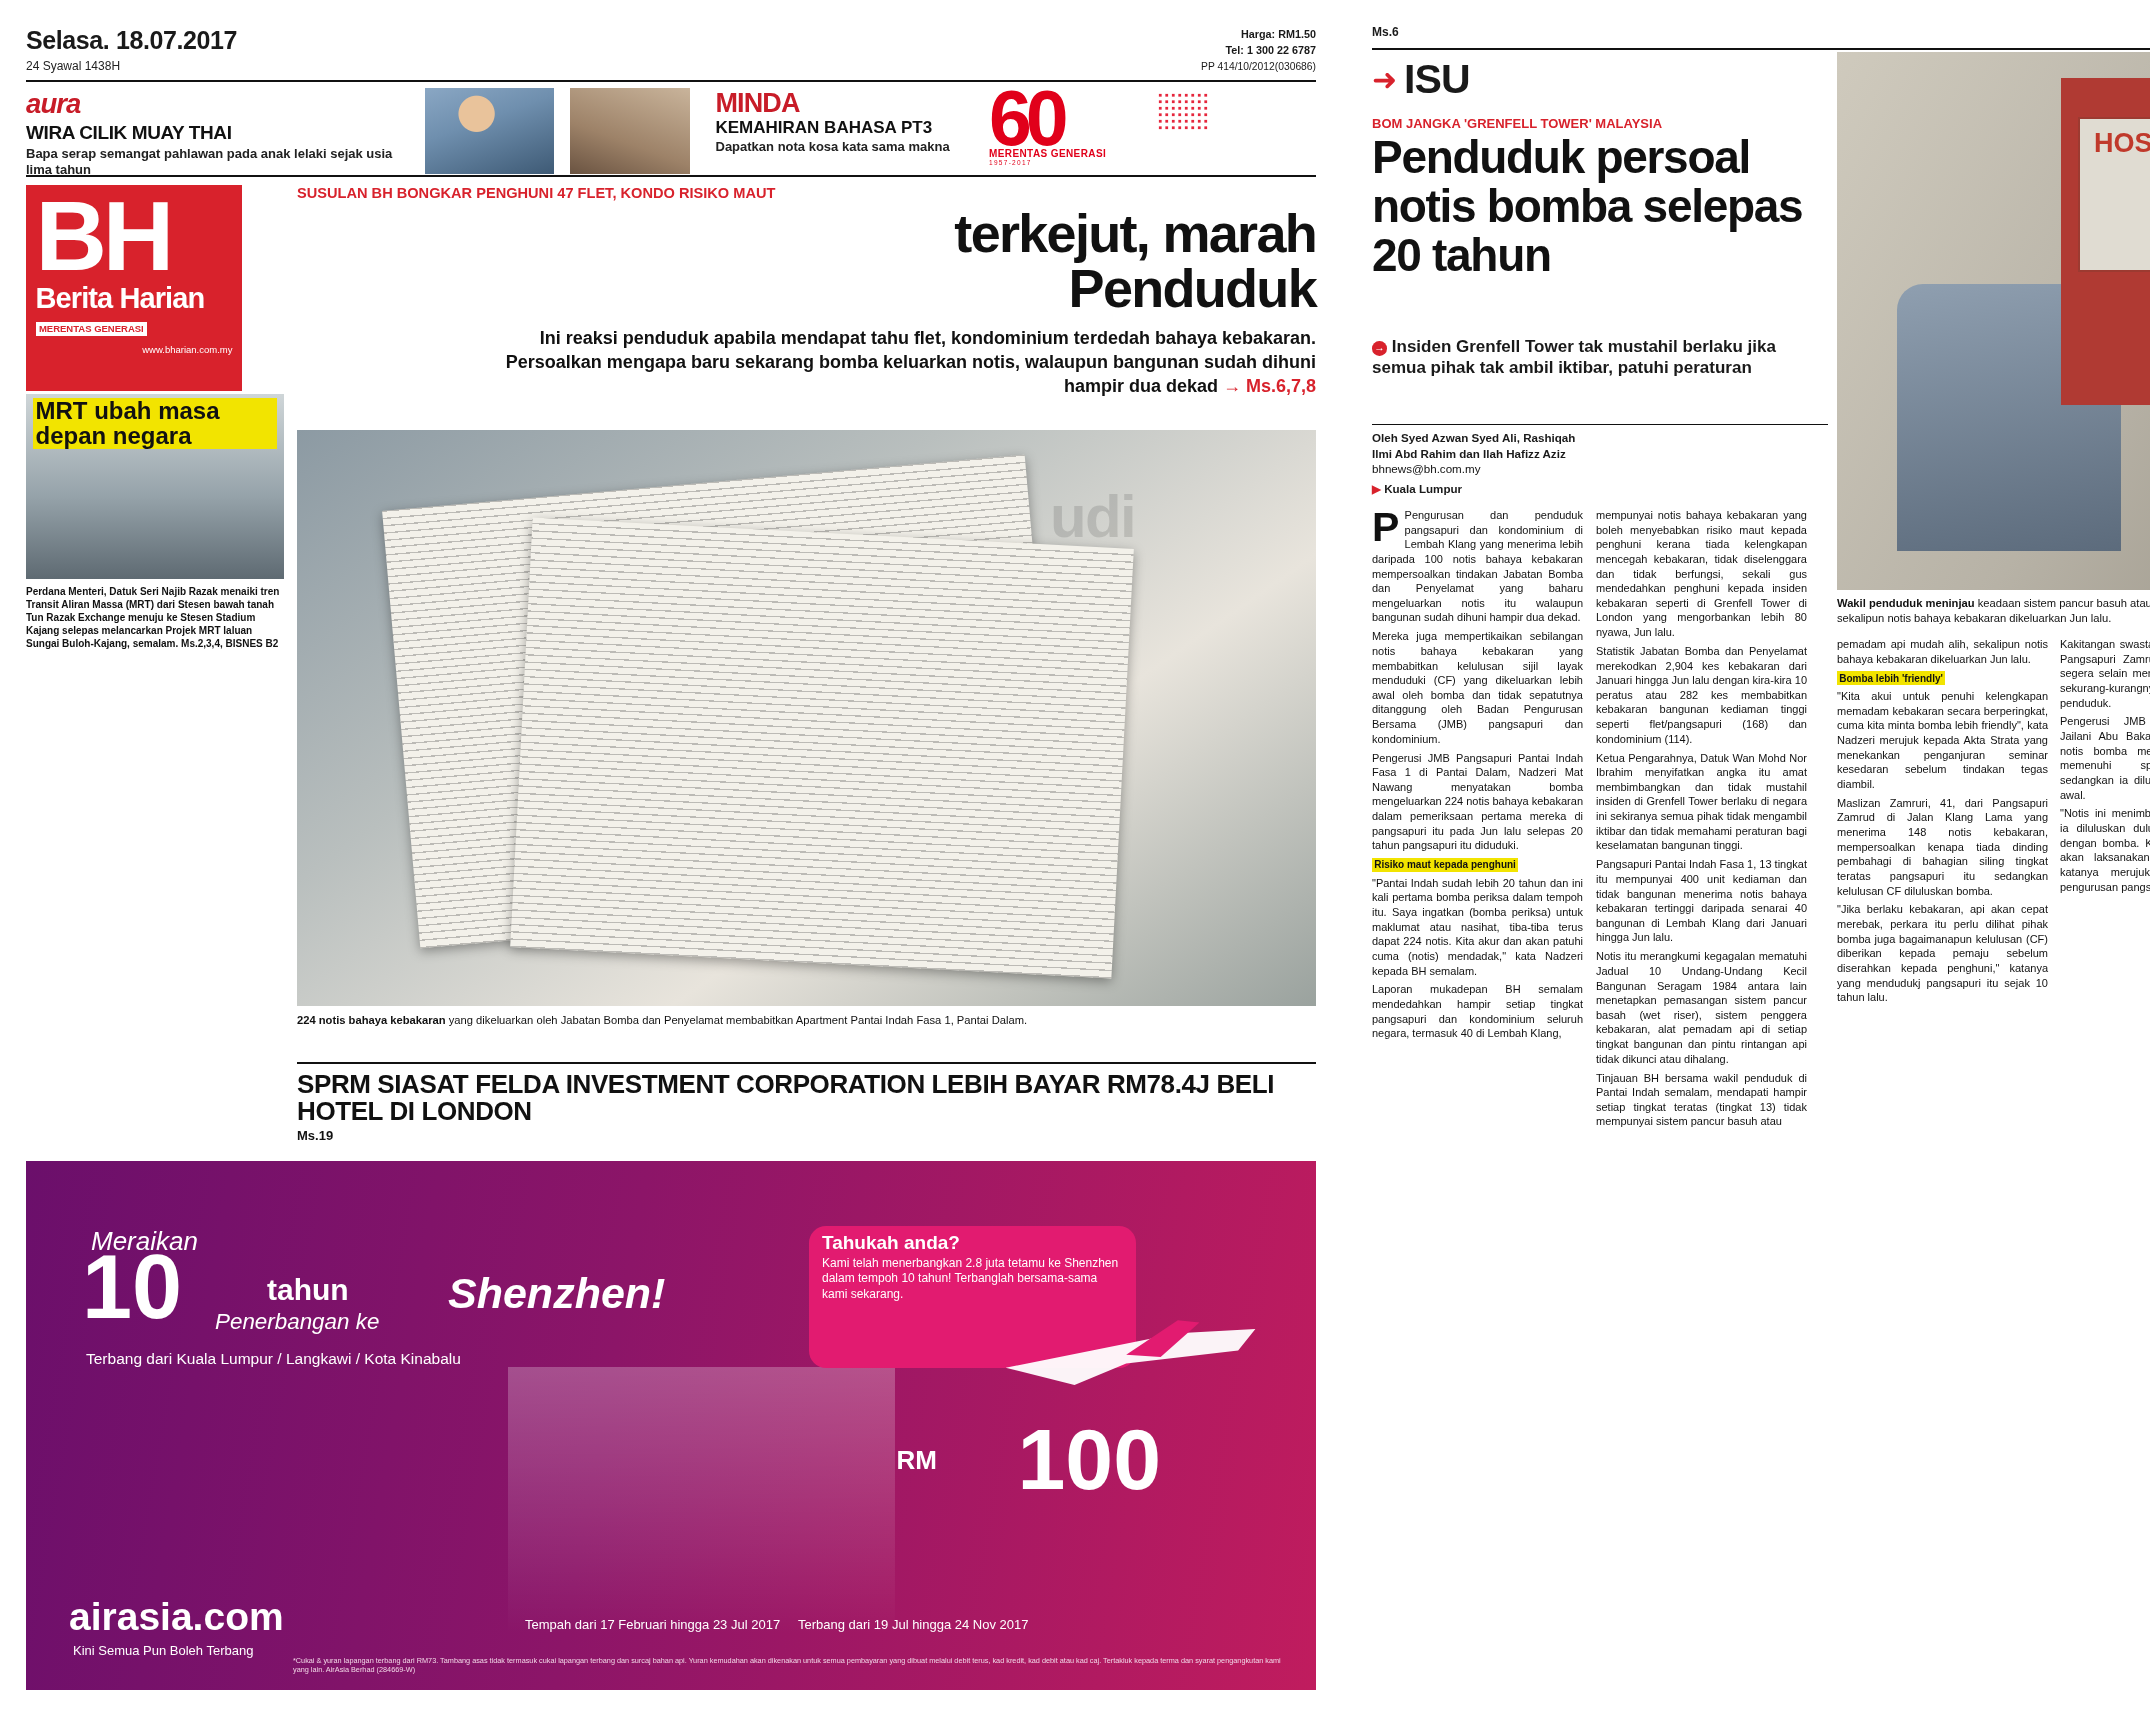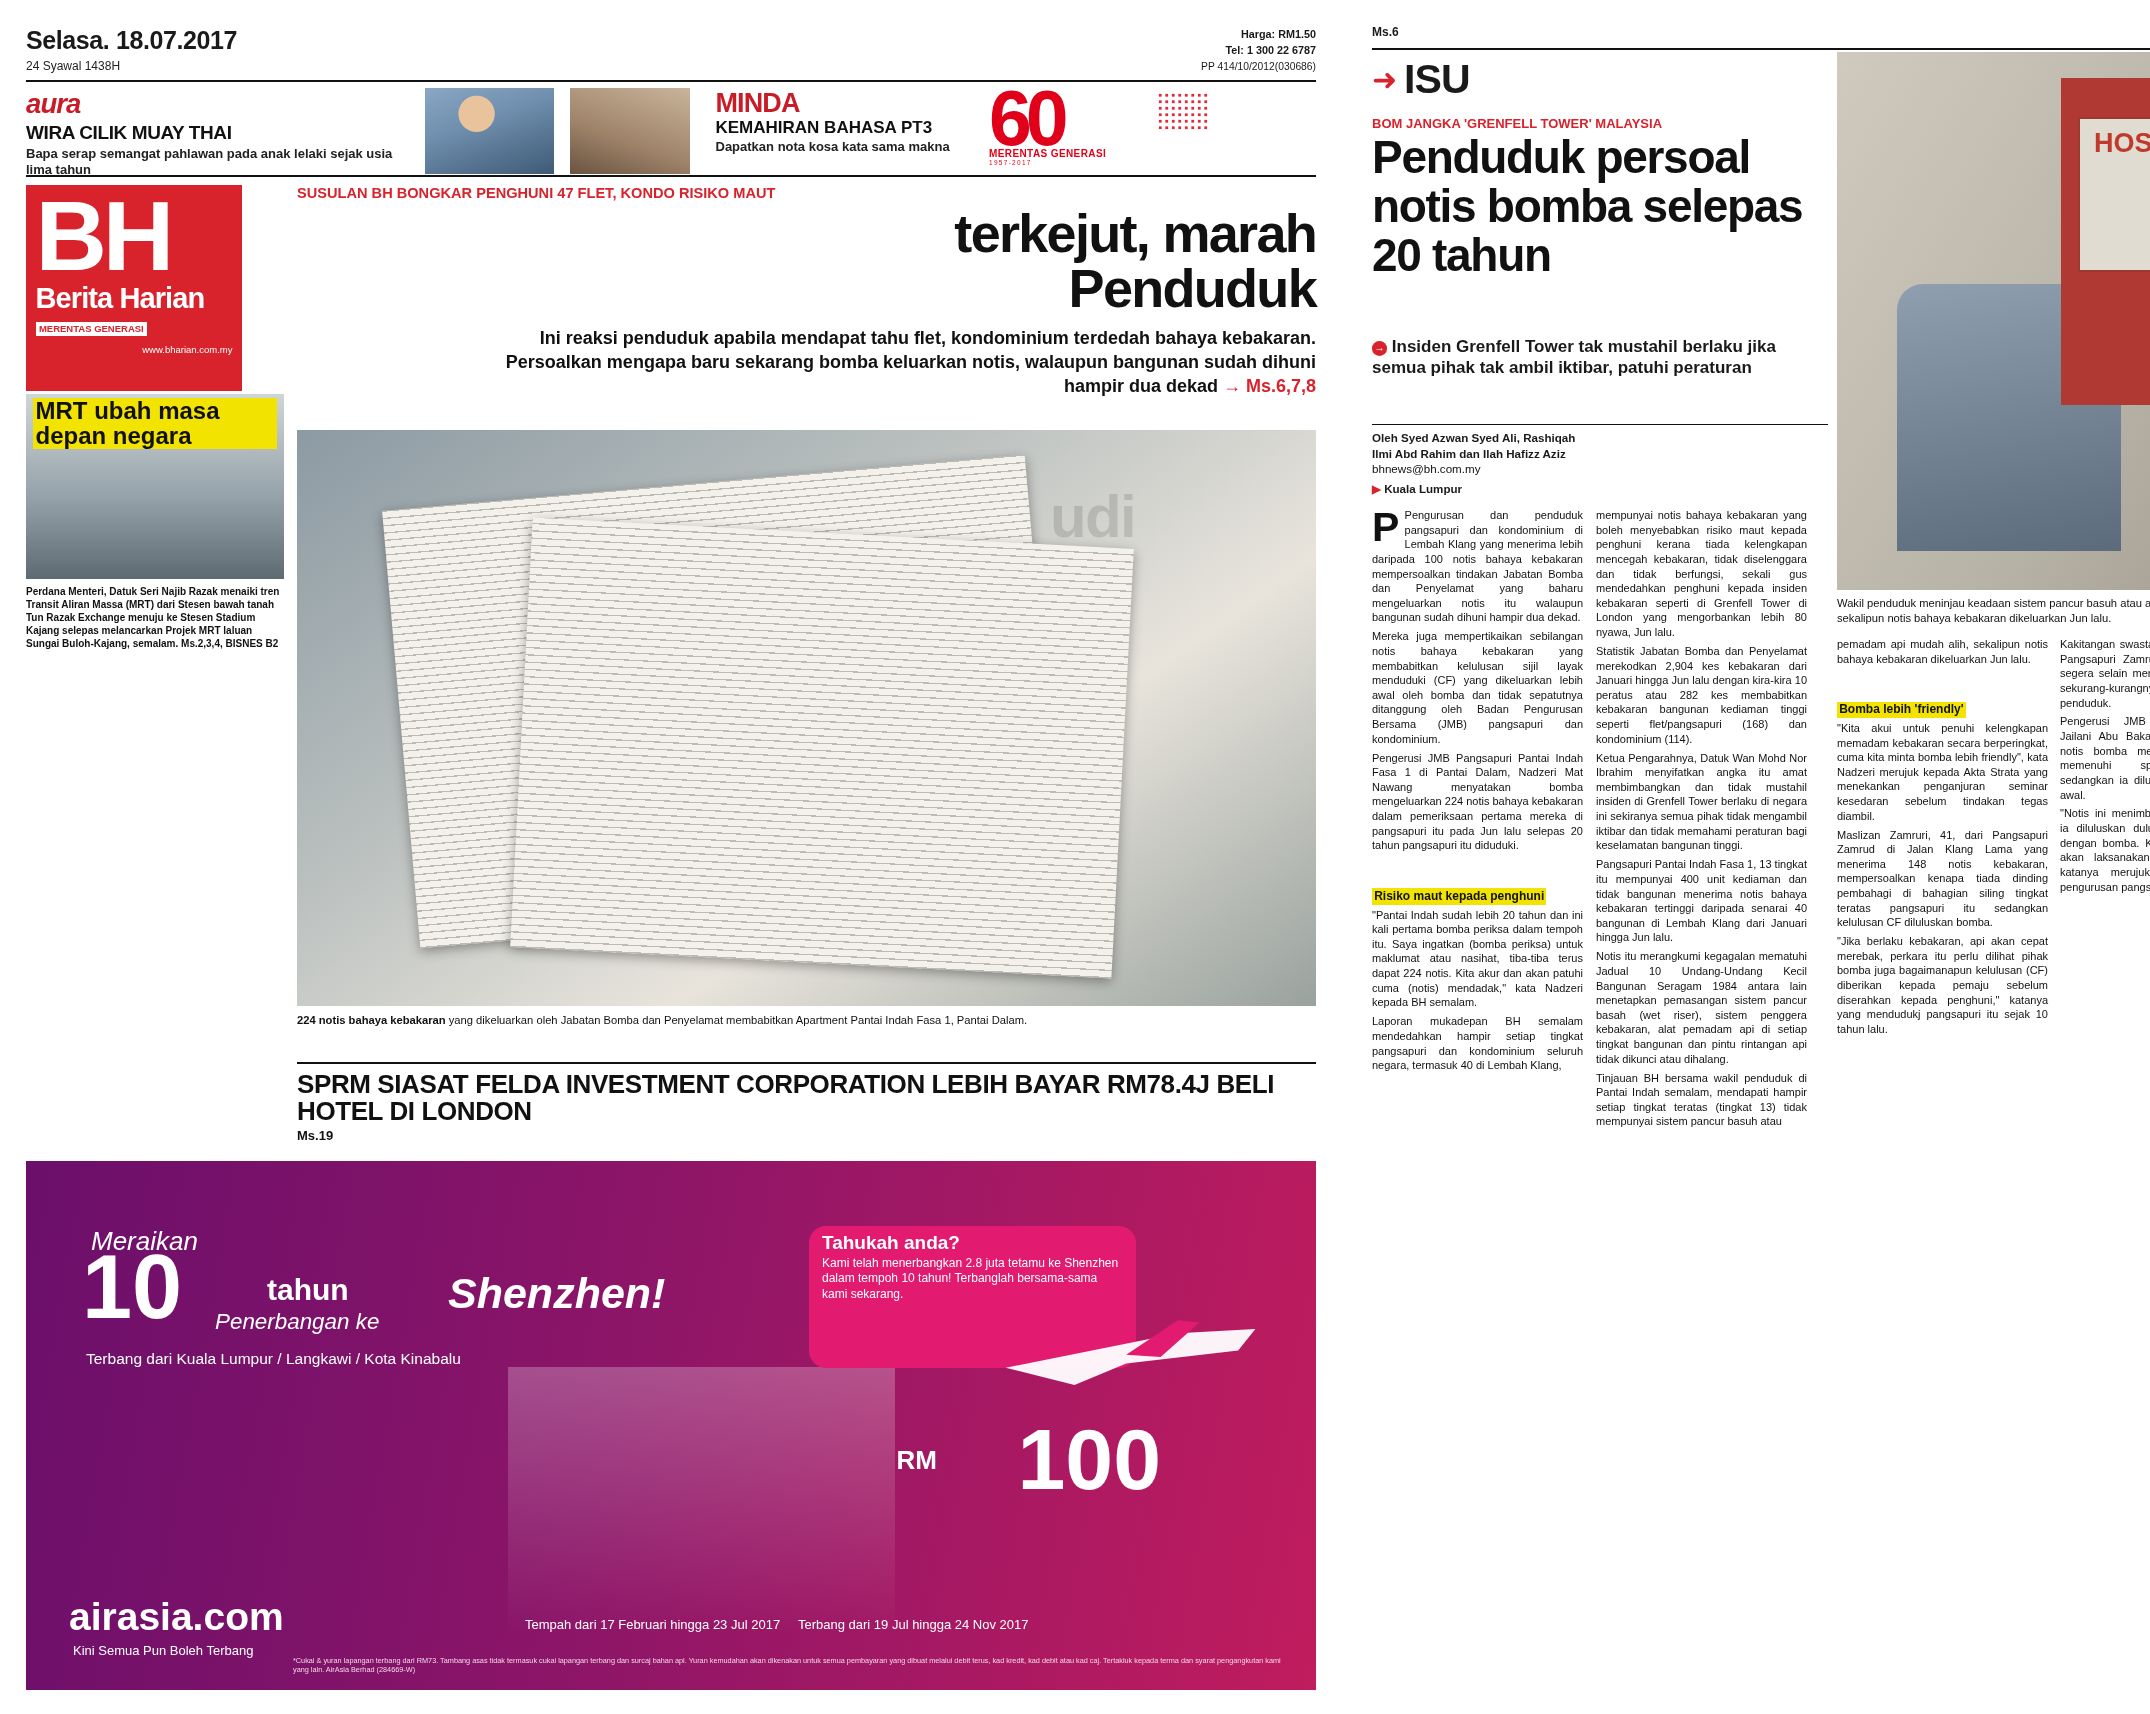--- a/index.html
+++ b/index.html
@@ -136,21 +136,21 @@
   .isu-word { font-size:41px; font-weight:bold; letter-spacing:-0.9px; }
 
   .r-photo-main { position:absolute; left:482px; top:52px; width:860px; height:538px; overflow:hidden;
     background:linear-gradient(120deg,#cfcabd 0%, #b7b2a6 40%, #9c9689 70%, #cac5b8 100%); }
   .rp-door { position:absolute; left:224px; top:26px; width:224px; height:327px; background:#b03a33; }
   .rp-box { position:absolute; left:241px; top:65px; width:142px; height:155px; background:#e0dcd2; border:2.6px solid #9c3a31;}
   .rp-hose-text { position:absolute; left:257px; top:77px; font-size:27px; font-weight:bold; color:#c0392b; line-height:1.05;}
   .rp-man { position:absolute; left:60px; top:232px; width:224px; height:267px;
     background:linear-gradient(170deg,#8f9fb0 0%, #5c6b7c 100%); border-radius:26px 26px 0 0;}
   .r-maincap { position:absolute; left:482px; top:596px; width:860px; font-size:11.2px; line-height:1.35; color:#111; }
-  .r-maincap b { font-weight:normal; }
+  .r-maincap b { font-weight:bold; }
 
   .r-kicker { position:absolute; left:17px; top:116px; width:452px; font-size:13px; font-weight:bold; color:#d8222c;}
   .r-head { position:absolute; left:17px; top:133px; width:456px;
     font-size:46px; font-weight:bold; line-height:1.06; letter-spacing:-1.3px; color:#111;}
   .r-bullet { position:absolute; left:17px; top:336px; width:456px; font-size:17px; font-weight:bold; line-height:1.25;}
   .r-bullet .dot { display:inline-block; width:14.6px; height:14.6px; border-radius:50%; background:#d8222c; color:#fff;
      text-align:center; line-height:14.6px; font-size:10.3px; margin-right:5.2px; vertical-align:0.9px;}
   .r-byline { position:absolute; left:17px; top:430px; width:215px; font-size:11.6px; font-weight:bold; line-height:1.35;}
   .r-email { color:#111; font-weight:normal; }
   .r-dateline { position:absolute; left:17px; top:482px; font-size:11.6px; font-weight:bold;}
@@ -160,21 +160,21 @@
 
   .col { position:absolute; font-size:11px; line-height:1.33; text-align:justify; color:#111; }
   .col p { margin:0 0 4.3px 0; }
   .col .drop { float:left; font-size:41px; line-height:0.8; font-weight:bold; padding:3.4px 5.2px 0 0; }
   .colA { left:17px; top:508px; width:211px; height:1170px; }
   .colB { left:241px; top:508px; width:211px; height:1170px; }
   .colC { left:482px; top:637px; width:211px; height:1041px; }
   .colD { left:705px; top:637px; width:211px; height:516px; }
 
   .sub-red { font-size:12px; font-weight:bold; color:#d8222c; margin:3.4px 0 2.6px; }
-  .hl-yellow { background:#f2e400; display:inline-block; padding:0.4px 2.2px; font-weight:bold; font-size:12px; color:#111;margin-top:31px; }
+  .hl-yellow { background:#f2e400; display:inline-block; padding:0.4px 2.2px; font-weight:bold; font-size:10px; color:#111; }
 
   .ghostword { position:absolute; font-weight:bold; color:rgba(0,0,0,.12); font-size:60px; letter-spacing:-1.7px;}
 </style>
 </head>
 <body>
 
 <div class="page">
 
   <div class="left-page">
 

